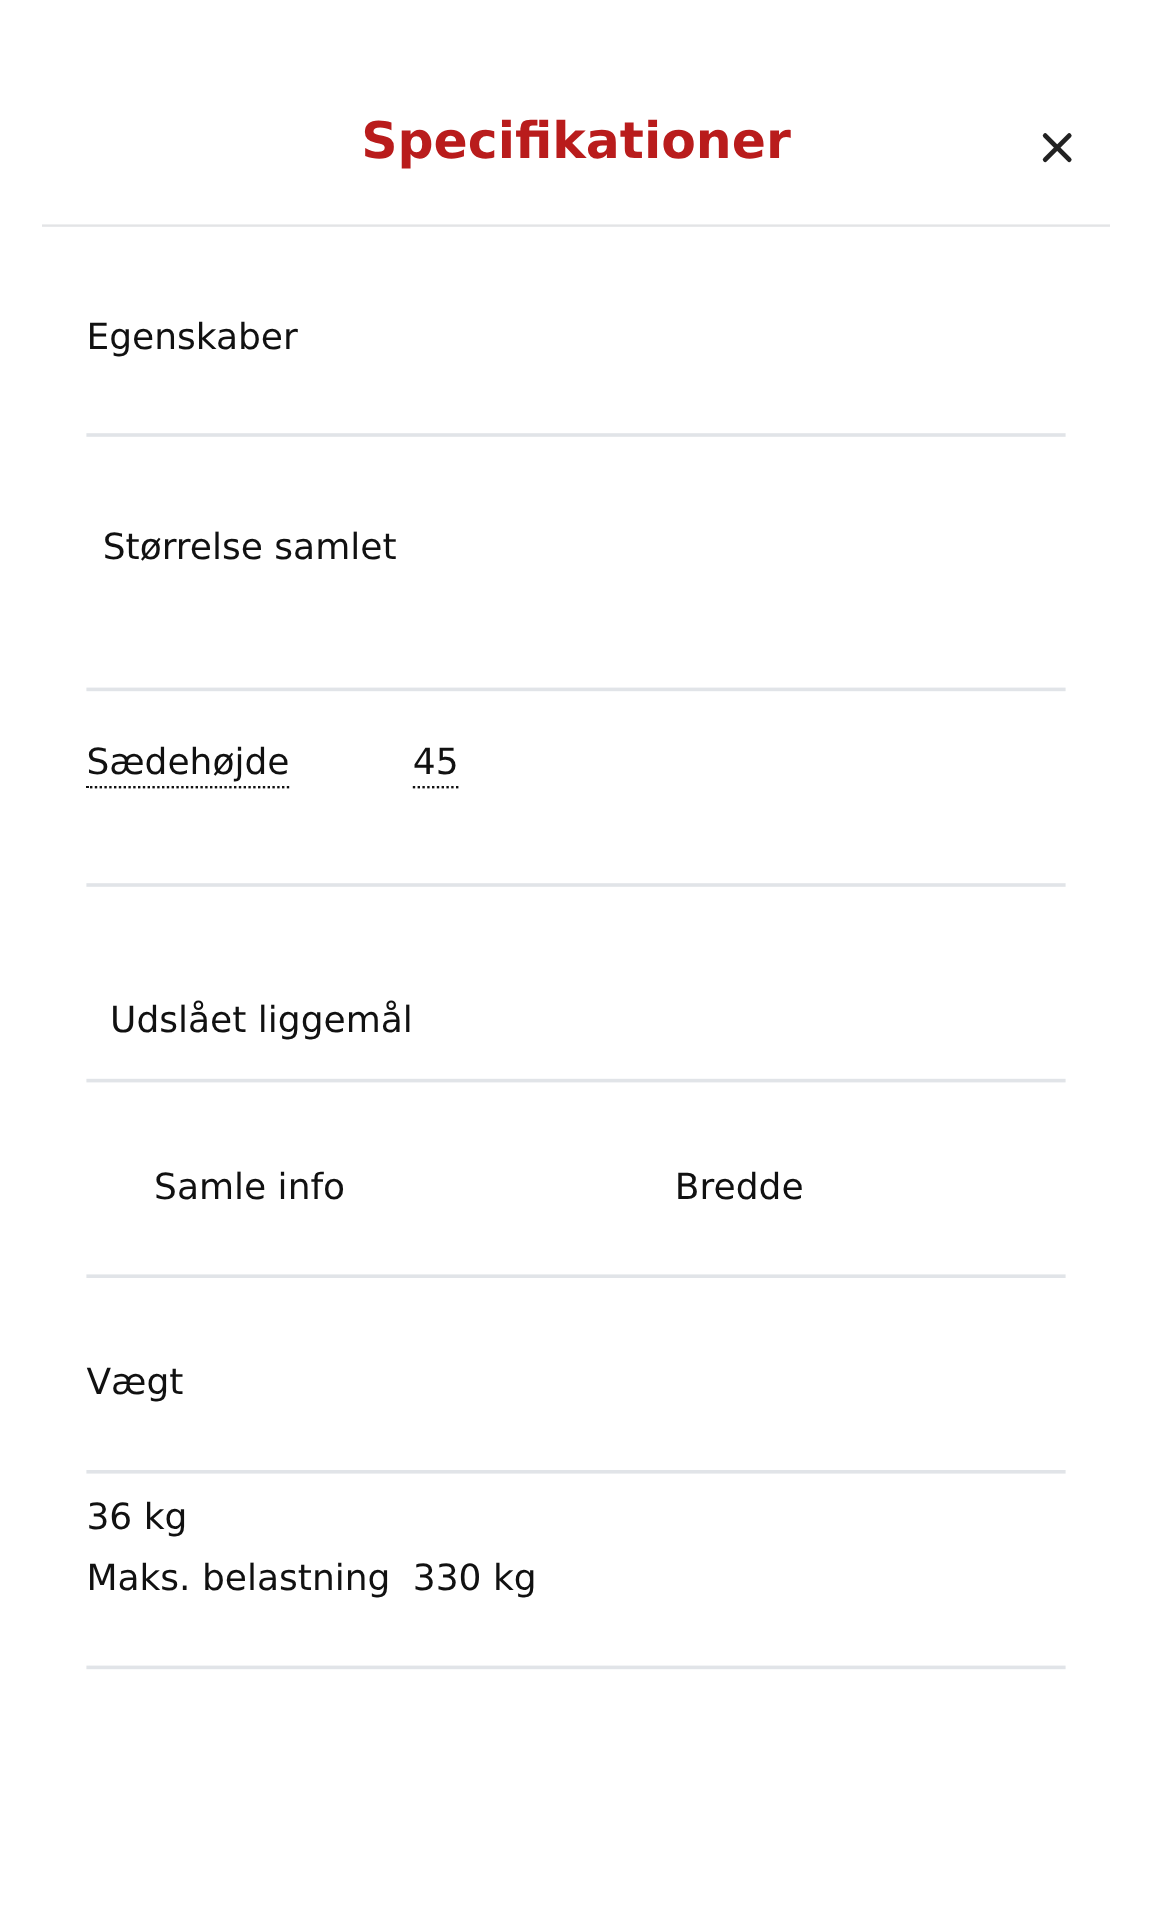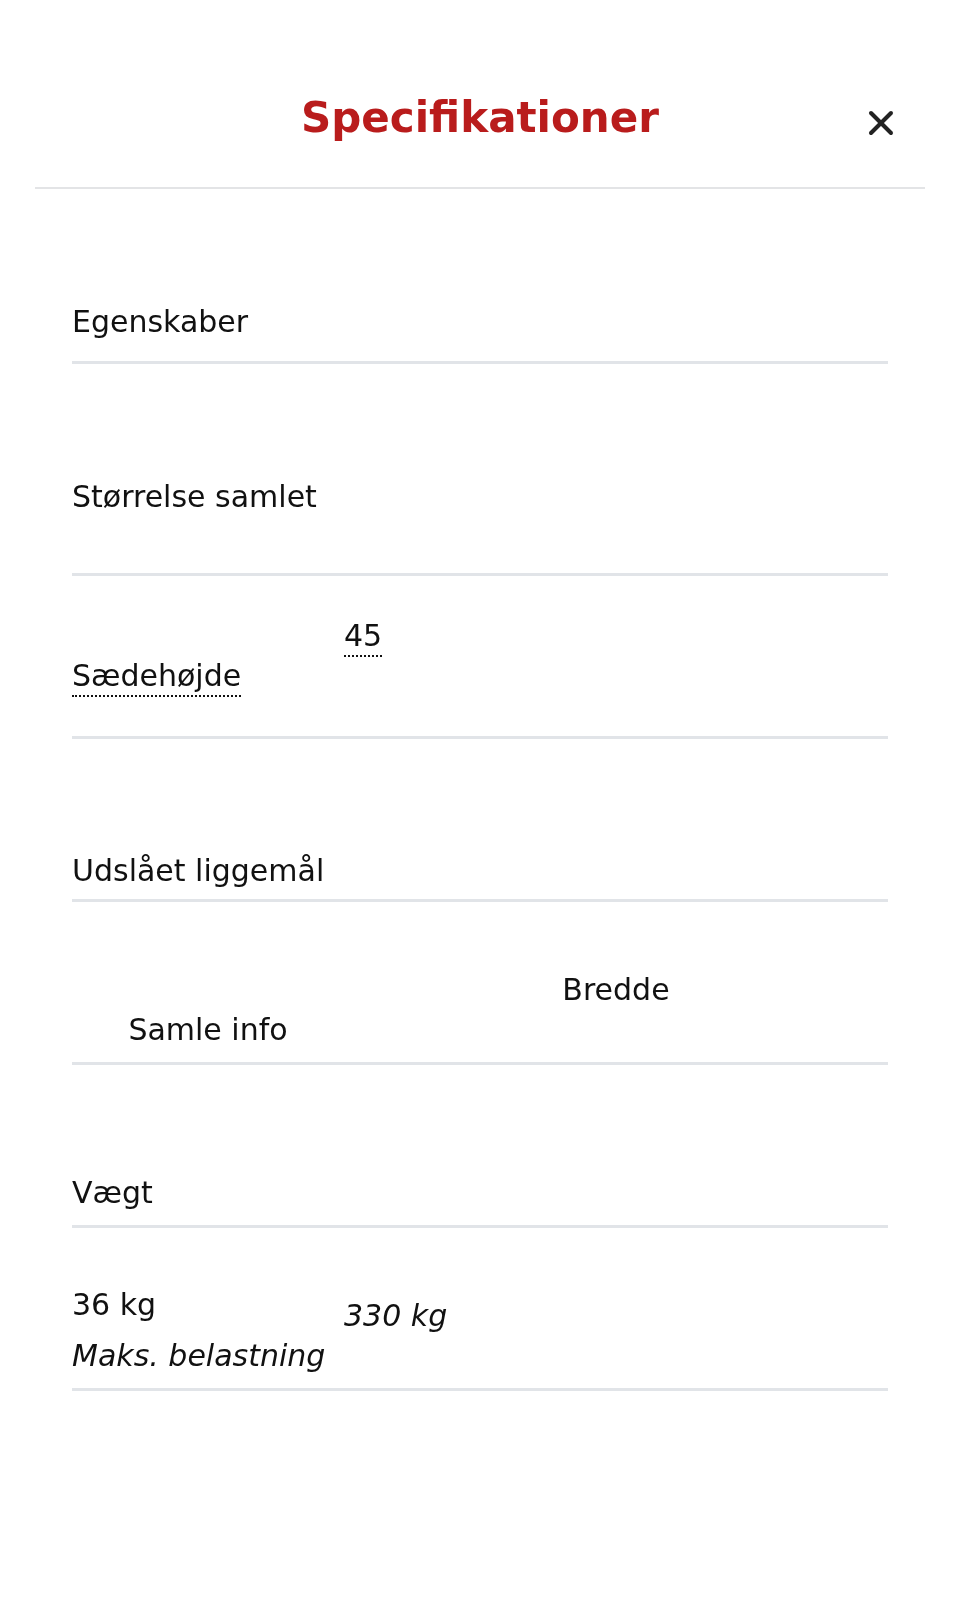--- a/index.html
+++ b/index.html
@@ -31,31 +31,31 @@
     }
     .spec-list {
       position: absolute; left: 72px; top: 189px; width: 816px;
     }
     .row {
       position: relative;
       border-bottom: 3px solid #e1e4e8;
       display: flex;
       font-size: 30px; line-height: 48px;
     }
-    .label { width: 272px; flex: none; margin-top: 40px; }
+    .label { width: 272px; flex: none; }
     .value { flex: 1; }
     .dotted { border-bottom: 2px dotted #111; padding-bottom: 2px; }
     .r1 { height: 172px; } .r1 .label, .r1 .value { padding-top: 69px; }
-    .r2 { height: 209px; } .r2 .label, .r2 .value { padding-top: 69px; }
+    .r2 { height: 209px; text-align: center; } .r2 .label, .r2 .value { padding-top: 69px; }
     .r3 { height: 160px; } .r3 .label, .r3 .value { padding-top: 36px; }
-    .r4 { height: 160px; } .r4 .label, .r4 .value { padding-top: 68px; }
+    .r4 { height: 160px; } .r4 .label, .r4 .value { padding-top: 88px; text-align: right; }
     .r5 { height: 160px; text-align: center; } .r5 .label, .r5 .value { padding-top: 64px; }
     .r6 { height: 207px; } .r6 .label, .r6 .value { padding-top: 64px; }
     .r7 { height: 160px; flex-direction: column; } .r7 .label, .r7 .value { padding-top: 64px; }
-    .r8 { height: 160px; font-style: italic; } .r8 .label, .r8 .value { padding-top: 64px; }
+    .r8 { height: 160px; } .r8 .label, .r8 .value { padding-top: 64px; }
     .row .label, .row .value { box-sizing: border-box; }
   </style>
 </head>
 <body>
 
 <div class="header">
   <div class="title">Specifikationer</div>
   <div class="close-btn">
     <svg width="26" height="26" viewBox="0 0 26 26">
       <line x1="3" y1="3" x2="23" y2="23" stroke="#222" stroke-width="4" stroke-linecap="round"></line>

